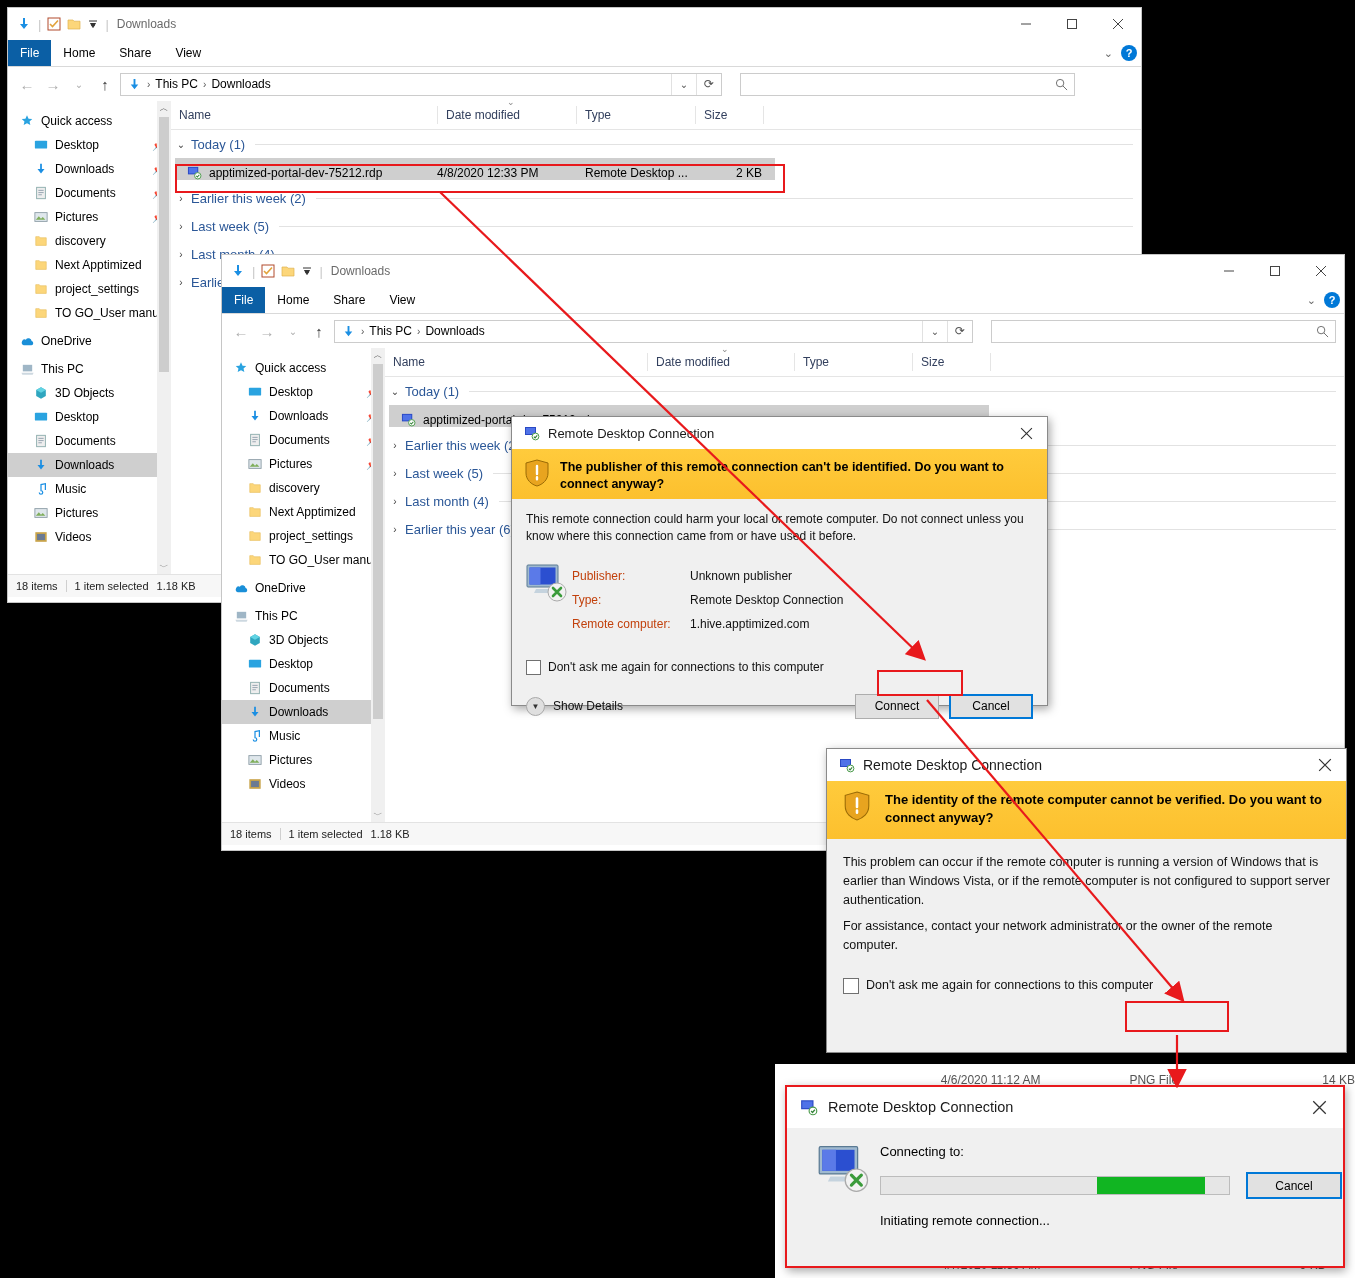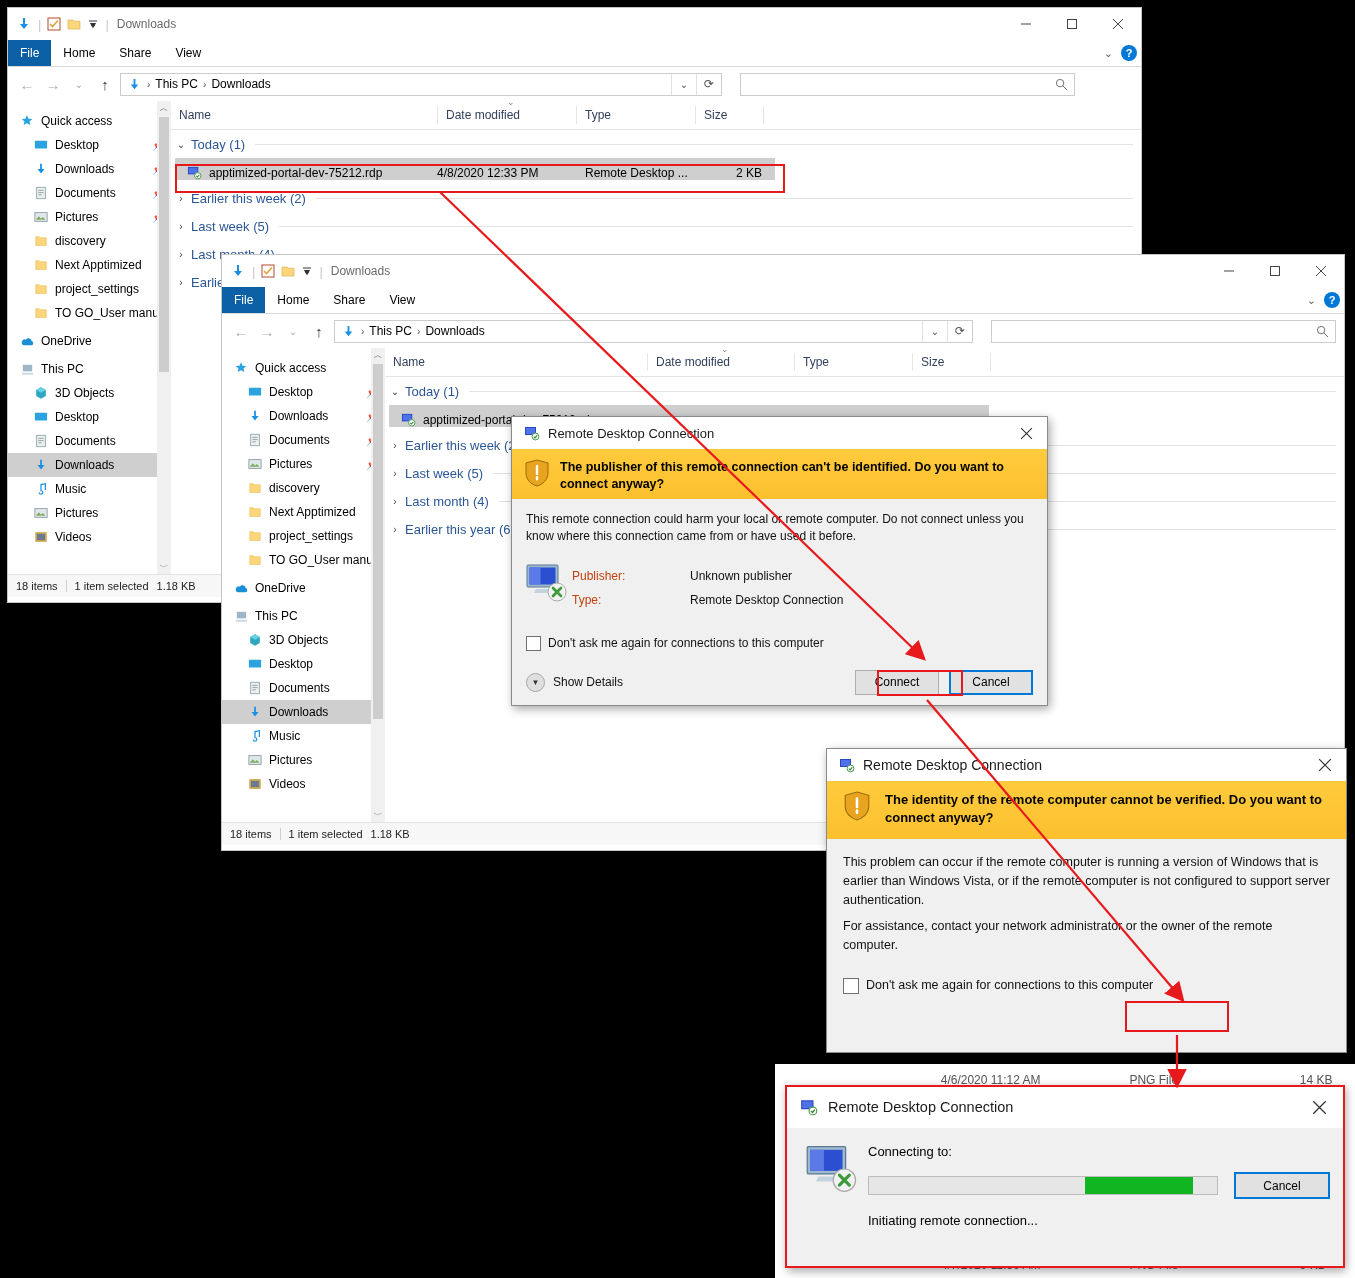--- a/index.html
+++ b/index.html
@@ -93,21 +93,21 @@
   svg{display:block;}
 </style>
 </head>
 <body>
 
 <div class="abs" style="left:775px;top:1064px;width:580px;height:214px;background:#fff;">
   <div class="abs" style="left:0;top:5px;width:580px;height:22px;display:flex;align-items:center;font-size:12px;color:#555;">
     <div style="width:180px;"></div>
     <div style="width:205px;">4/6/2020 11:12 AM</div>
     <div style="width:185px;">PNG File</div>
-    <div style="width:60px;">14 KB</div>
+    <div style="width:60px;text-align:right;">14 KB</div>
   </div>
   <div class="abs" style="left:0;top:190px;width:580px;height:22px;display:flex;align-items:center;font-size:12px;color:#555;">
     <div style="width:180px;"></div>
     <div style="width:205px;">4/7/2020 11:39 AM</div>
     <div style="width:185px;">PNG File</div>
     <div style="width:60px;">9 KB</div>
   </div>
 </div>
 
 <div class="explorer abs" style="left:7px;top:7px;width:1135px;height:596px;">
@@ -796,20 +796,24 @@
       </span>
       <div style="flex:1;padding-top:2px;">
         <div class="kv">
           <span class="k">Publisher:</span>
           <span>Unknown publisher</span>
         </div>
         <div class="kv" style="margin-top:7px;">
           <span class="k">Type:</span>
           <span>Remote Desktop Connection</span>
         </div>
+        <div class="kv" style="margin-top:7px;">
+          <span class="k">Remote computer:</span>
+          <span>1.hive.apptimized.com</span>
+        </div>
       </div>
     </div>
 
     <div class="cbrow" style="margin-top:26px;">
       <span class="cbox"></span>
       <span>Don't ask me again for connections to this computer</span>
     </div>
 
     <div style="display:flex;align-items:center;margin-top:18px;">
       <div class="showdet">
@@ -879,21 +883,21 @@
         </svg>
     </span>
     <span style="font-size:14.5px;">Remote Desktop Connection</span>
     <span class="x" style="height:42px;width:48px;">
       <svg width="15" height="15" viewBox="0 0 12 12">
           <path d="M1 1l10 10M11 1L1 11" stroke="#333"></path>
         </svg>
     </span>
   </div>
 
-  <div style="display:flex;padding:16px 18px 0 20px;">
+  <div style="display:flex;padding:16px 18px 0 32px;">
     <span style="flex:0 0 62px;">
       <svg width="52" height="50" viewBox="0 0 42 40">
         <rect x="1" y="2" width="31" height="22" rx="1" fill="#9fb9cf" stroke="#5a7a93"></rect>
         <rect x="3.5" y="4.5" width="26" height="17" fill="#2b4fd0"></rect>
         <path d="M3.5 4.5h11v17h-11z" fill="#5b7ae8"></path>
         <path d="M10 26h14l2 4H8z" fill="#c5d3de"></path>
         <circle cx="31" cy="29" r="9" fill="#f2f2f2" stroke="#aaa"></circle>
         <path d="M27 25l8 8M35 25l-8 8" stroke="#3b9b3b" stroke-width="2.6" stroke-linecap="round"></path>
       </svg>
     </span>

